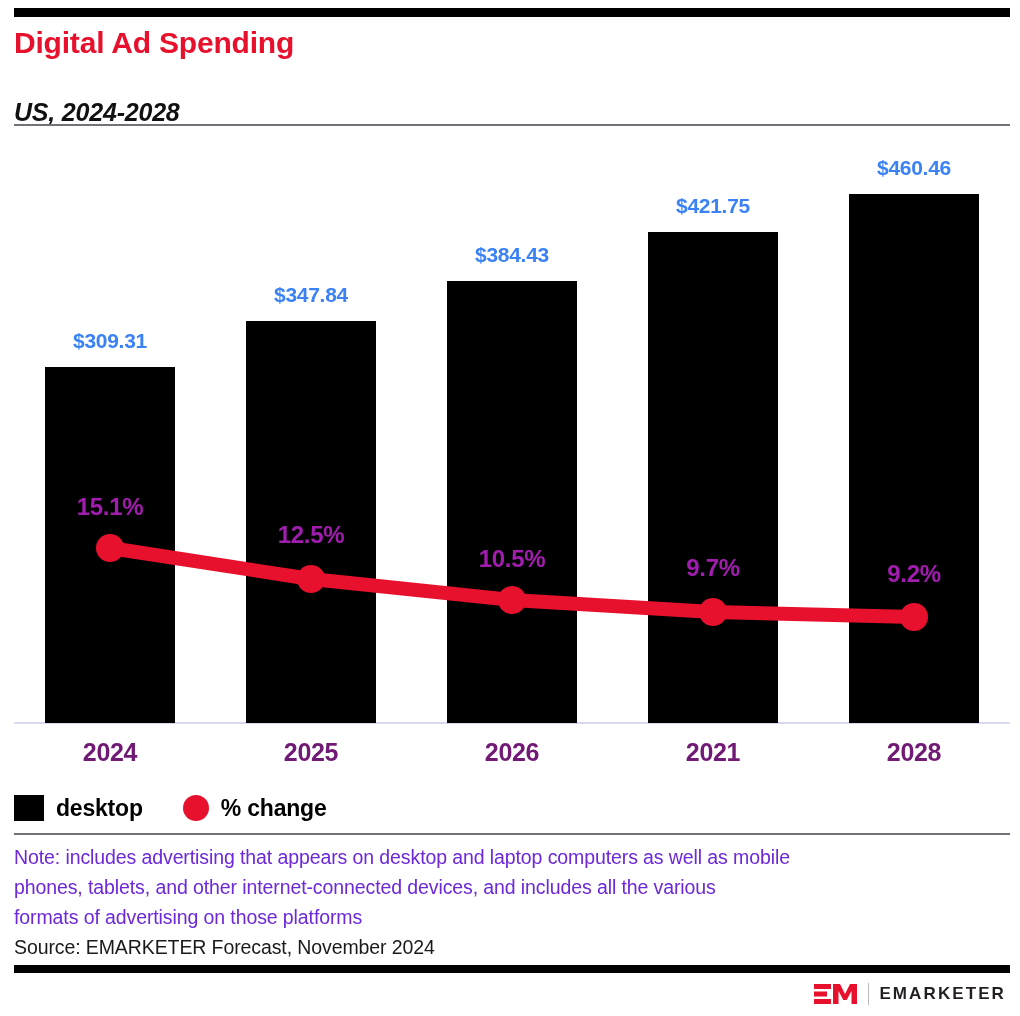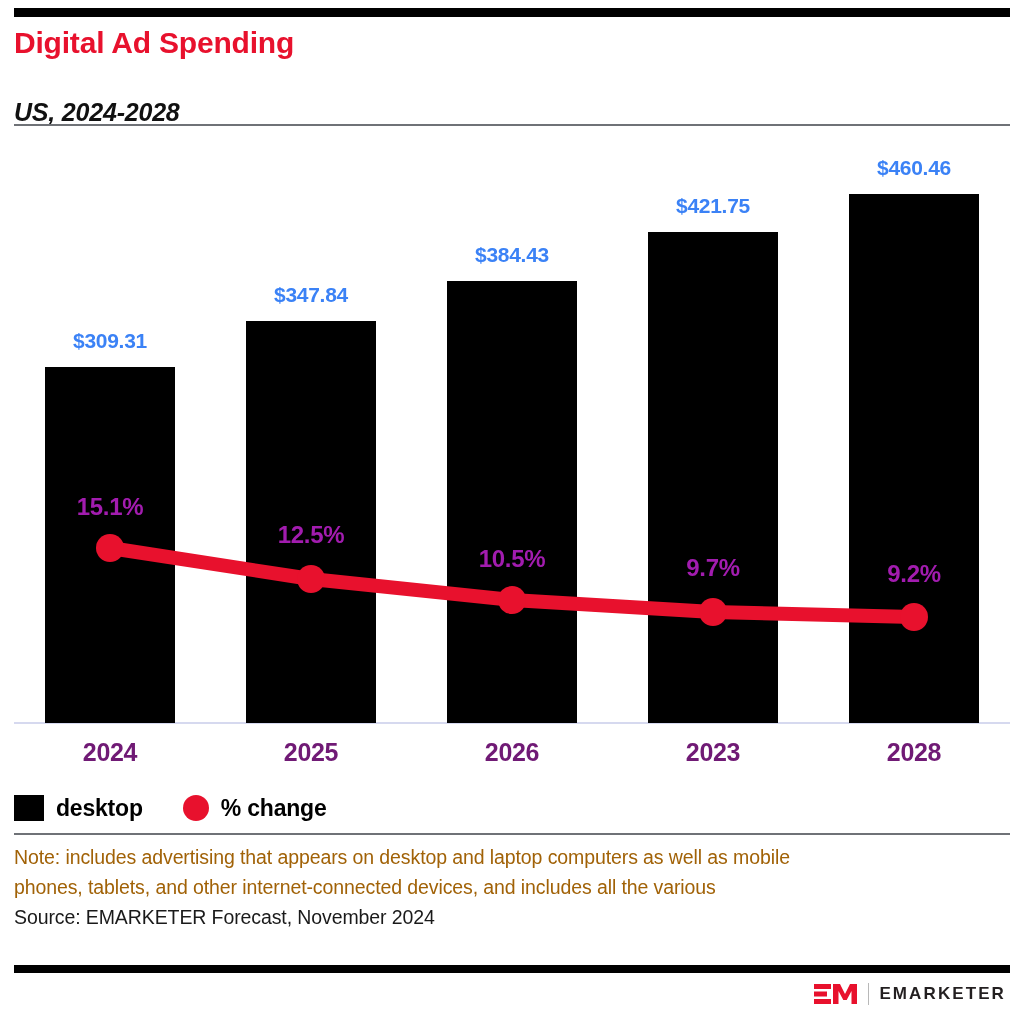--- a/index.html
+++ b/index.html
@@ -165,21 +165,21 @@
   }
   .notes {
     position: absolute;
     left: 14px;
     top: 842px;
     width: 980px;
   }
   .note-line {
     font-family: "Liberation Sans", sans-serif;
     font-size: 19.5px;
-    color: #a16207;
+    color: #6d28d9;
     line-height: 30px;
     letter-spacing: -0.1px;
     white-space: nowrap;
   }
   .source-line {
     font-family: "Liberation Sans", sans-serif;
     font-size: 19.5px;
     color: #1a1a1a;
     line-height: 30px;
     letter-spacing: -0.1px;
@@ -257,40 +257,41 @@
 
     <div class="pct-label" style="left:40px; top:493px; width:140px;">15.1%</div>
     <div class="pct-label" style="left:241px; top:521px; width:140px;">12.5%</div>
     <div class="pct-label" style="left:442px; top:545px; width:140px;">10.5%</div>
     <div class="pct-label" style="left:643px; top:554px; width:140px;">9.7%</div>
     <div class="pct-label" style="left:844px; top:560px; width:140px;">9.2%</div>
 
     <div class="cat-label" style="left:40px; width:140px;">2024</div>
     <div class="cat-label" style="left:241px; width:140px;">2025</div>
     <div class="cat-label" style="left:442px; width:140px;">2026</div>
-    <div class="cat-label" style="left:643px; width:140px;">2023</div>
+    <div class="cat-label" style="left:643px; width:140px;">2021</div>
     <div class="cat-label" style="left:844px; width:140px;">2028</div>
   </div>
 
   <div class="legend">
     <div class="legend-item">
       <span class="swatch-square"></span>
       <span class="legend-text">desktop</span>
     </div>
     <div class="legend-item">
       <span class="swatch-circle"></span>
       <span class="legend-text">% change</span>
     </div>
   </div>
 
   <div class="footer-rule"></div>
 
   <div class="notes">
     <div class="note-line">Note: includes advertising that appears on desktop and laptop computers as well as mobile</div>
     <div class="note-line">phones, tablets, and other internet-connected devices, and includes all the various</div>
+    <div class="note-line">formats of advertising on those platforms</div>
     <div class="source-line">Source: EMARKETER Forecast, November 2024</div>
   </div>
 
   <div class="bottom-rule"></div>
 
   <div class="brand">
     <span class="brand-mark">
       <svg width="44" height="24" viewBox="0 0 44 24" xmlns="http://www.w3.org/2000/svg">
         <rect x="0" y="2" width="17" height="5" fill="#e8112d"></rect>
         <rect x="0" y="9.5" width="13" height="5" fill="#e8112d"></rect>

